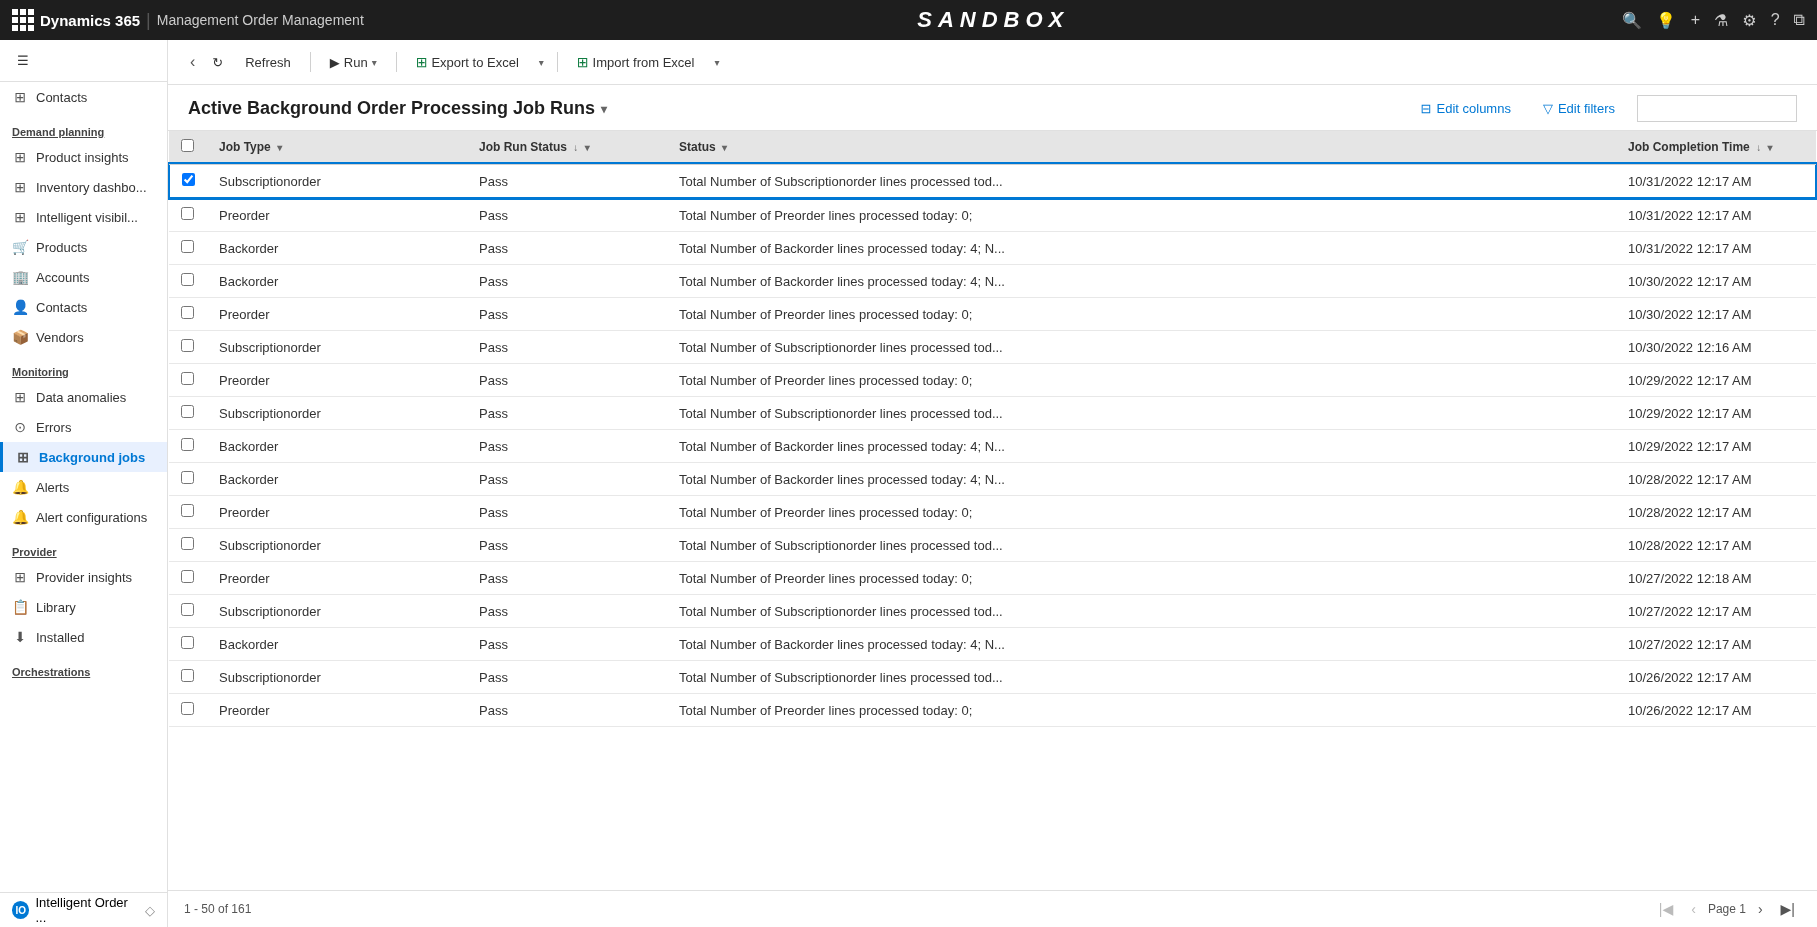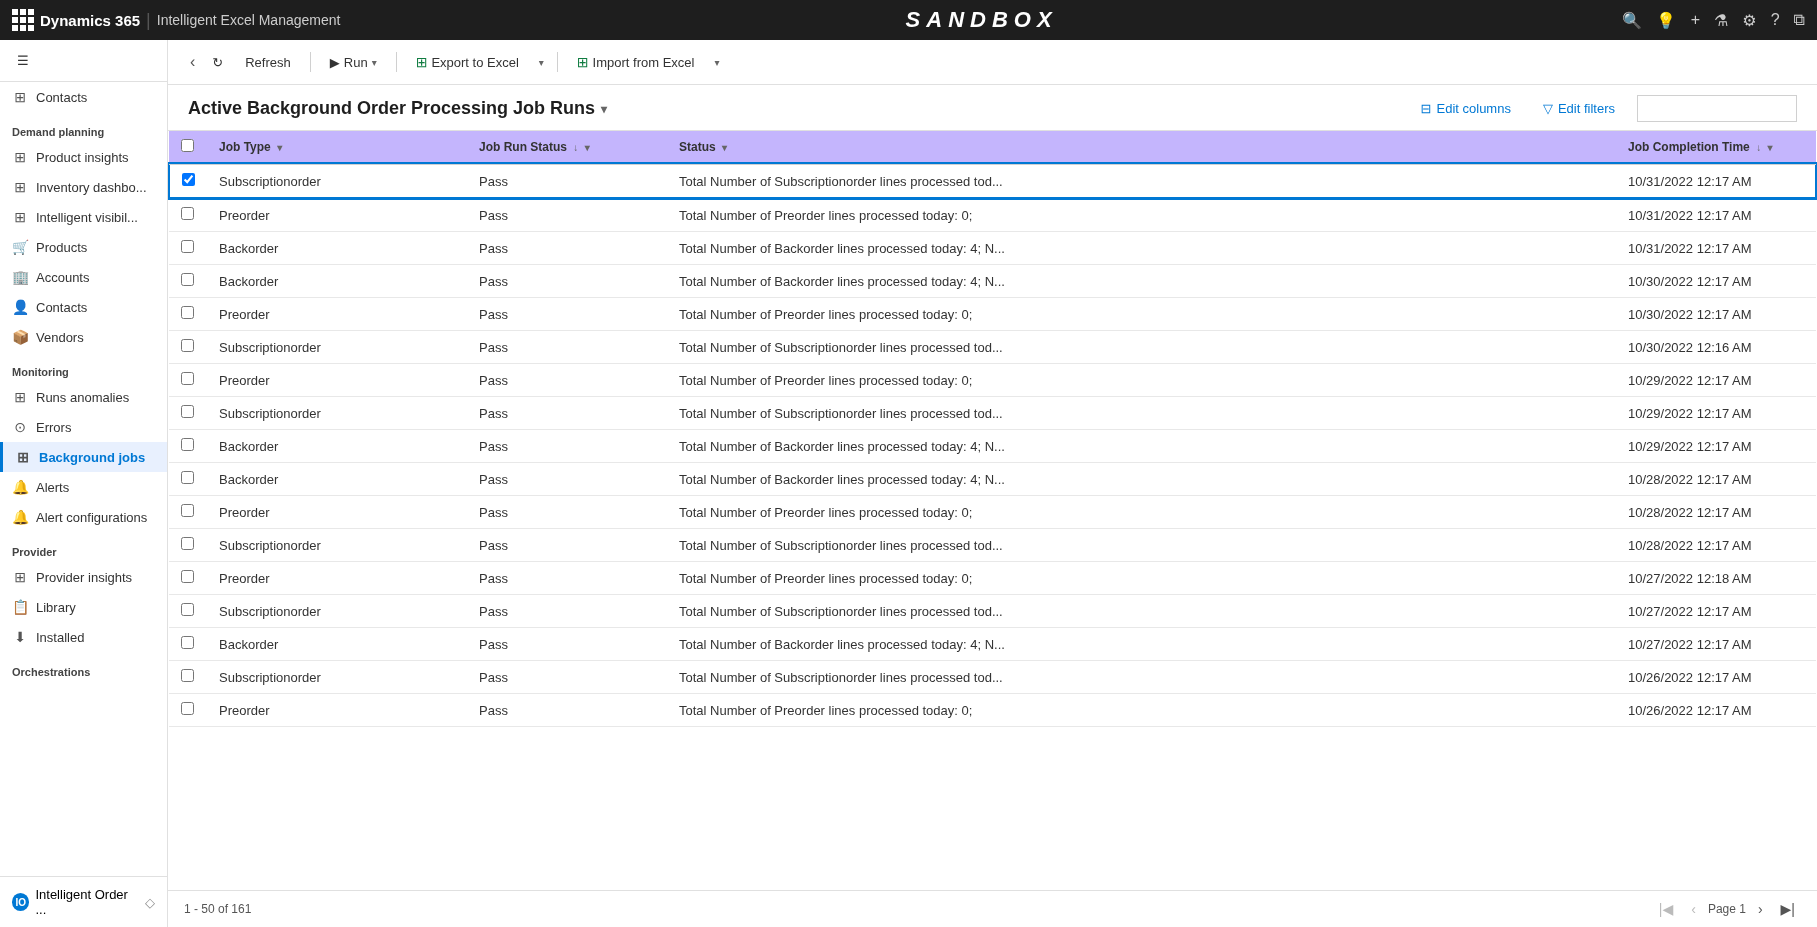--- a/index.html
+++ b/index.html
@@ -39,33 +39,34 @@
       flex-direction: column;
       overflow-y: auto;
       flex-shrink: 0;
     }
     .sidebar-section-label {
       font-size: 11px;
       font-weight: 600;
       color: #444;
       padding: 14px 12px 4px 12px;
       text-transform: none;
+      text-decoration: underline;
     }
     .sidebar-item {
       display: flex;
       align-items: center;
       gap: 8px;
       padding: 7px 12px;
       cursor: pointer;
       color: #333;
       font-size: 13px;
     }
     .sidebar-item.active { background: #e8f0fe; border-left: 3px solid #0078d4; color: #0078d4; font-weight: 600; }
     .sidebar-item-icon { font-size: 14px; color: #555; width: 16px; text-align: center; }
-    .sidebar-footer { display: flex; align-items: center; gap: 6px; padding: 10px 12px; border-top: 1px solid #e0e0e0; margin-top: auto; }
+    .sidebar-footer { display: flex; align-items: center; gap: 6px; padding: 2px 12px; border-top: 1px solid #e0e0e0; margin-top: auto; }
     .sidebar-footer-badge { background: #0078d4; color: #fff; font-size: 10px; width: 18px; height: 18px; border-radius: 50%; display: flex; align-items: center; justify-content: center; font-weight: 700; }
 
     
     .content-area { flex: 1; display: flex; flex-direction: column; overflow: hidden; background: #fff; }
 
     
     .toolbar {
       background: #fff;
       border-bottom: 1px solid #e0e0e0;
       padding: 8px 16px;
@@ -112,21 +113,21 @@
       border: 1px solid #d0d0d0;
       padding: 5px 10px;
       font-size: 13px;
       width: 160px;
       outline: none;
     }
 
     
     .table-wrapper { flex: 1; overflow-y: auto; }
     table { width: 100%; border-collapse: collapse; }
-    thead tr { background: #c4b5fd; border-bottom: 2px solid #d0d0d0; }
+    thead tr { background: #e5e5e5; border-bottom: 2px solid #d0d0d0; }
     thead th {
       padding: 8px 12px;
       text-align: left;
       font-weight: 600;
       font-size: 12px;
       color: #333;
       white-space: nowrap;
       cursor: pointer;
       user-select: none;
     }
@@ -168,21 +169,21 @@
         <span></span>
       <span></span>
         <span></span>
         <span></span>
       <span></span>
         <span></span>
         <span></span>
     </div>
     <span class="top-nav-brand">Dynamics 365</span>
     <span class="top-nav-pipe">|</span>
-    <span class="top-nav-app">Intelligent Excel Management</span>
+    <span class="top-nav-app">Management Order Management</span>
   </div>
   <div class="top-nav-center">
     <span class="top-nav-sandbox">SANDBOX</span>
   </div>
   <div class="top-nav-right">
     <span class="top-nav-icon">🔍</span>
     <span class="top-nav-icon">💡</span>
     <span class="top-nav-icon">+</span>
     <span class="top-nav-icon">⚗</span>
     <span class="top-nav-icon">⚙</span>
@@ -230,21 +231,21 @@
       <span>Contacts</span>
     </div>
     <div class="sidebar-item">
       <span class="sidebar-item-icon">📦</span>
       <span>Vendors</span>
     </div>
 
     <div class="sidebar-section-label">Monitoring</div>
     <div class="sidebar-item">
       <span class="sidebar-item-icon">⊞</span>
-      <span>Runs anomalies</span>
+      <span>Data anomalies</span>
     </div>
     <div class="sidebar-item">
       <span class="sidebar-item-icon">⊙</span>
       <span>Errors</span>
     </div>
     <div class="sidebar-item active">
       <span class="sidebar-item-icon">⊞</span>
       <span>Background jobs</span>
     </div>
     <div class="sidebar-item">

